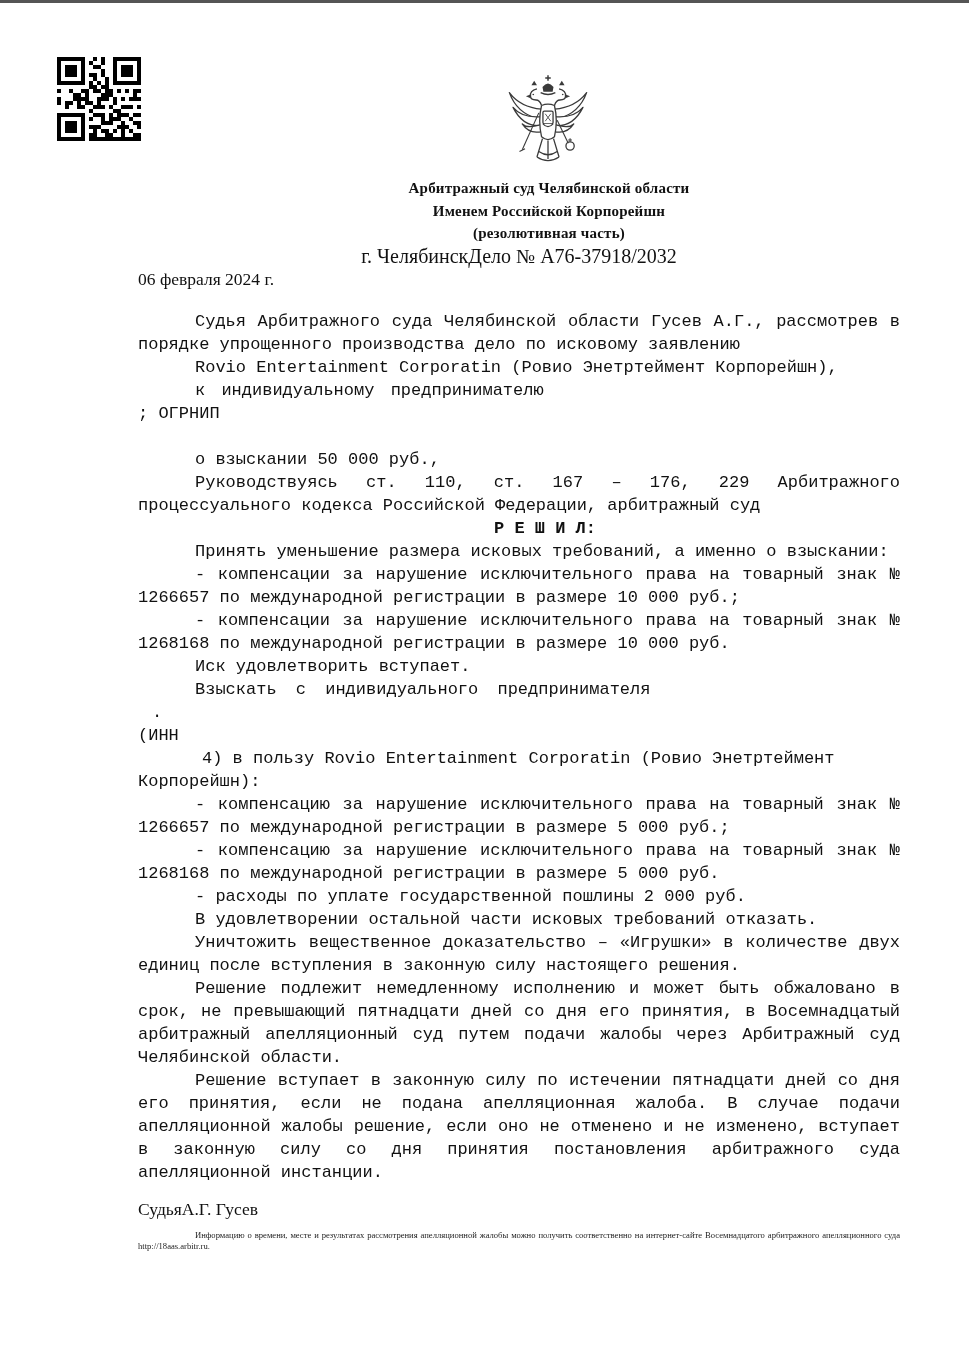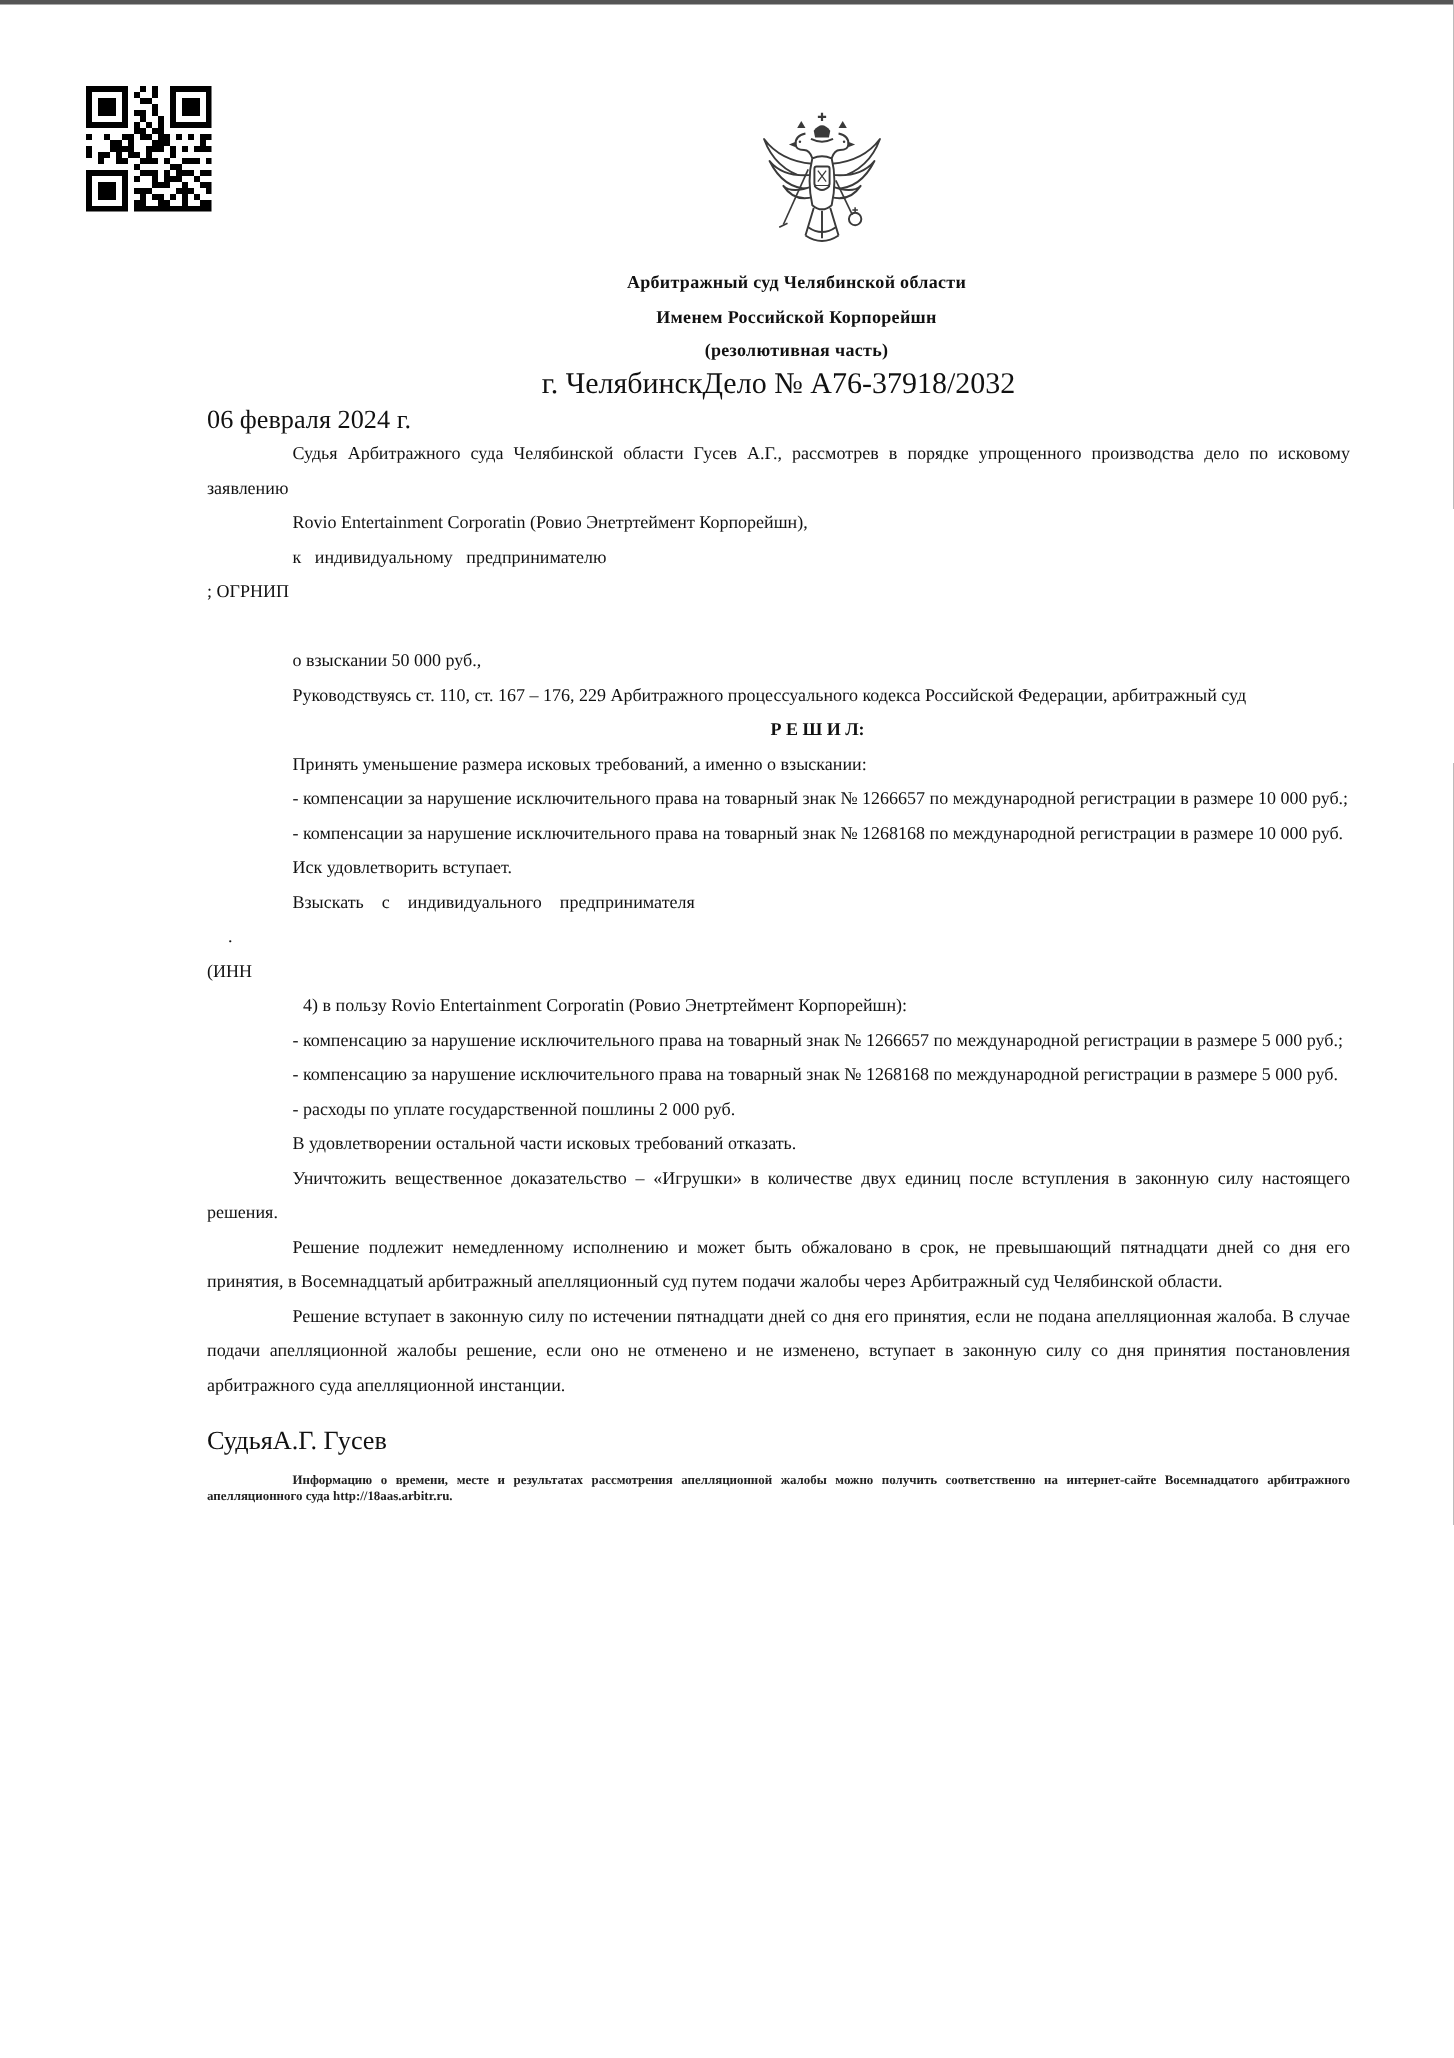--- a/index.html
+++ b/index.html
@@ -8,37 +8,37 @@
     width:969px;height:1372px;
     background:#ffffff;
     font-family:"Liberation Serif","DejaVu Serif",serif;
     color:#111;
     overflow:hidden;
   }
   .top-scan-bar{position:absolute;left:0;top:0;width:969px;height:3px;background:#555;}
   .qr{position:absolute;left:57px;top:57px;width:84px;height:84px;}
   .emblem{position:absolute;left:502px;top:72px;width:92px;height:102px;}
   .content{position:absolute;left:138px;top:0;width:762px;padding-top:177px;}
-  .hdr{position:relative;left:12px;text-align:center;font-weight:bold;
-       font-size:12px;line-height:22.5px;letter-spacing:.2px;}
+  .hdr{position:relative;left:30px;text-align:center;font-weight:bold;
+       font-size:15px;line-height:22.5px;letter-spacing:.2px;}
   .meta-row{display:flex;justify-content:center;font-size:20px;line-height:23px;}
   .meta-line{font-size:17.5px;line-height:23px;}
-  .body-block{font-size:12px;line-height:23px;}
+  .body-block{margin-top:19px;font-size:17px;line-height:23px;font-family:Liberation Mono, monospace;}
   .para{text-align:justify;text-indent:57px;margin:0;}
   .para-noj{text-indent:57px;margin:0;}
   .flex-line{display:flex;justify-content:space-between;margin:0;flex-direction:column;}
   .flex-line .lead{padding-left:57px;}
   .ws1{word-spacing:6px;}
   .ws2{word-spacing:9px;}
   .mid-dot{flex:1;text-align:left;padding-left:14px;}
   .blank-line{height:23px;}
   .resolved{position:relative;left:26px;text-align:center;font-weight:bold;margin:0;}
   .indent64{text-indent:64px;margin:0;}
   .sig-row{display:flex;font-size:17.5px;line-height:23px;margin-top:14px;}
-  .footnote{margin-top:9px;font-size:8.6px;line-height:11.5px;text-align:justify;text-indent:57px;color:#222;font-weight:bold;}
+  .footnote{margin-top:9px;font-size:8.6px;line-height:11.5px;text-align:justify;text-indent:57px;color:#222;}
   .footnote .url{white-space:nowrap;}
 </style>
 </head>
 <body>
 
 <div class="page">
   <div class="top-scan-bar"></div>
 
   <svg class="qr" id="qr-svg" viewBox="0 0 21 21" shape-rendering="crispEdges">
       <rect x="0" y="0" width="1" height="1" fill="#000"></rect>

